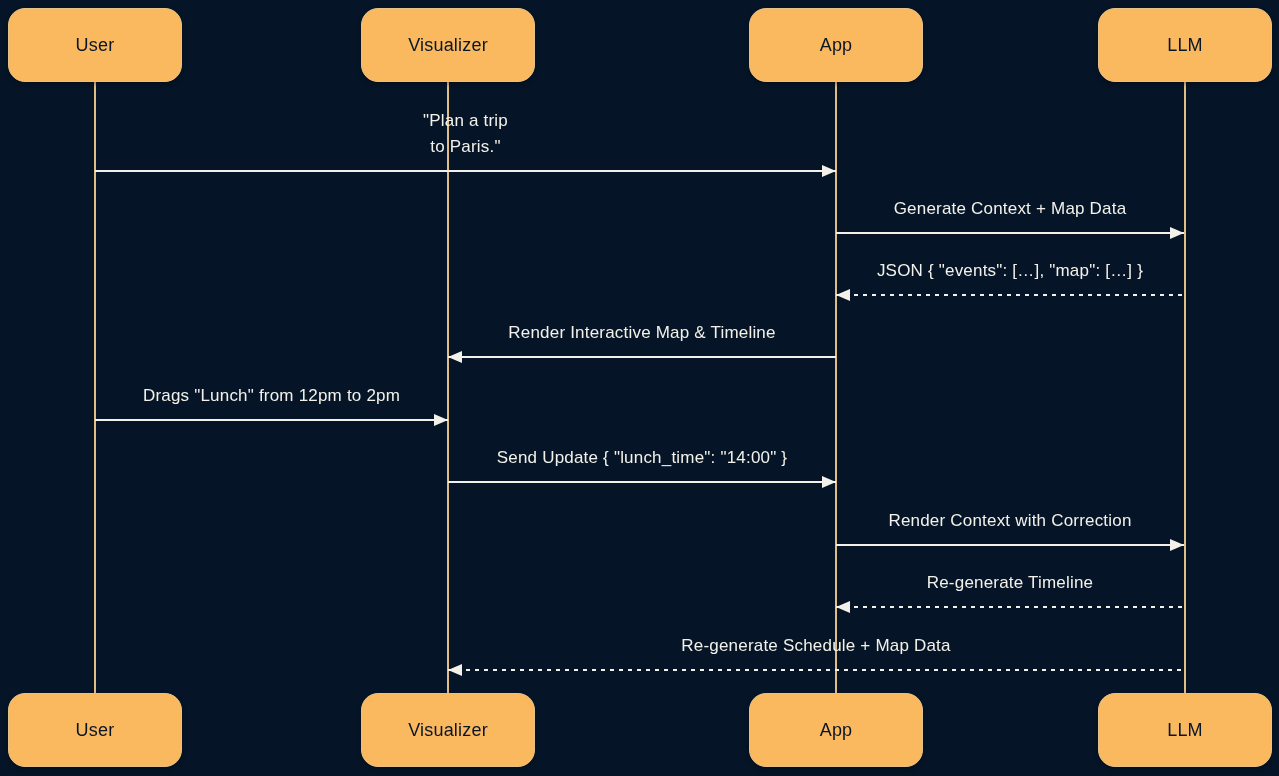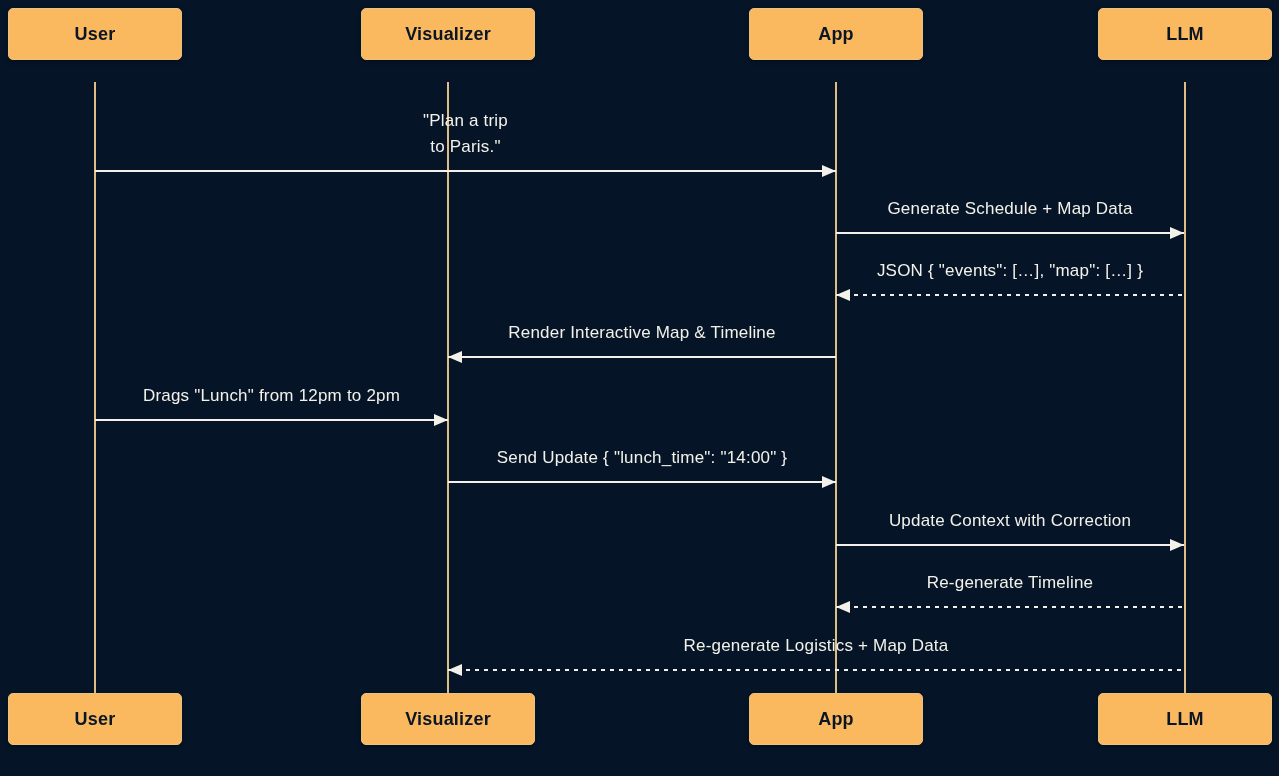--- a/index.html
+++ b/index.html
@@ -14,30 +14,29 @@
   html,body{width:1279px;height:776px;}
   body{
     background:var(--bg);
     font-family:"Liberation Sans", sans-serif;
     overflow:hidden;
     position:relative;
   }
   .diagram{position:absolute;inset:0;}
   .actor-box{
     position:absolute;
-    width:174px;height:52px;
+    width:174px;height:74px;
     background:var(--actor-fill);
     border:1px solid var(--actor-border);
-    border-radius:5px;
+    border-radius:17px;
     display:flex;align-items:center;justify-content:center;
     color:var(--actor-text);
     font-size:18px;
     letter-spacing:.2px;
     box-shadow:0 2px 4px rgba(0,0,0,.35);
-    font-weight:bold;
   }
   .lifeline{
     position:absolute;
     top:82px;height:611px;width:2px;
     background:var(--lifeline);
   }
   .message{position:absolute;height:0;}
   .msg-line{
     position:absolute;left:0;right:0;top:-1px;height:2px;
     background:var(--msg);
@@ -92,21 +91,21 @@
     </div>
 
   <div class="message solid to-right" style="left:95px;top:171px;width:741px">
     <div class="msg-label">"Plan a trip
 to Paris."</div>
     <div class="msg-line"></div>
     <div class="arrowhead"></div>
   </div>
 
   <div class="message solid to-right" style="left:836px;top:233px;width:348px">
-    <div class="msg-label">Generate Schedule + Map Data</div>
+    <div class="msg-label">Generate Context + Map Data</div>
     <div class="msg-line"></div>
     <div class="arrowhead"></div>
   </div>
 
   <div class="message dashed to-left" style="left:836px;top:295px;width:348px">
     <div class="msg-label">JSON { "events": […], "map": […] }</div>
     <div class="msg-line"></div>
     <div class="arrowhead"></div>
   </div>
 
@@ -122,33 +121,33 @@
     <div class="arrowhead"></div>
   </div>
 
   <div class="message solid to-right" style="left:448px;top:482px;width:388px">
     <div class="msg-label">Send Update { "lunch_time": "14:00" }</div>
     <div class="msg-line"></div>
     <div class="arrowhead"></div>
   </div>
 
   <div class="message solid to-right" style="left:836px;top:545px;width:348px">
-    <div class="msg-label">Update Context with Correction</div>
+    <div class="msg-label">Render Context with Correction</div>
     <div class="msg-line"></div>
     <div class="arrowhead"></div>
   </div>
 
   <div class="message dashed to-left" style="left:836px;top:607px;width:348px">
     <div class="msg-label">Re-generate Timeline</div>
     <div class="msg-line"></div>
     <div class="arrowhead"></div>
   </div>
 
   <div class="message dashed to-left" style="left:448px;top:670px;width:736px">
-    <div class="msg-label">Re-generate Logistics + Map Data</div>
+    <div class="msg-label">Re-generate Schedule + Map Data</div>
     <div class="msg-line"></div>
     <div class="arrowhead"></div>
   </div>
 
   <div class="actor-box" style="left:8px;top:693px">
       <span>User</span>
     </div>
   <div class="actor-box" style="left:361px;top:693px">
       <span>Visualizer</span>
     </div>

